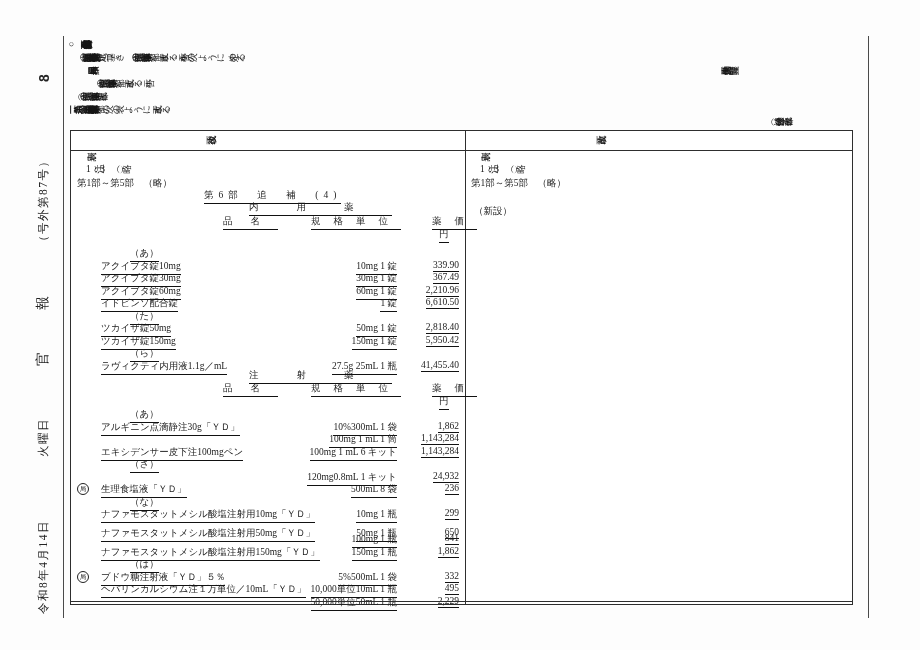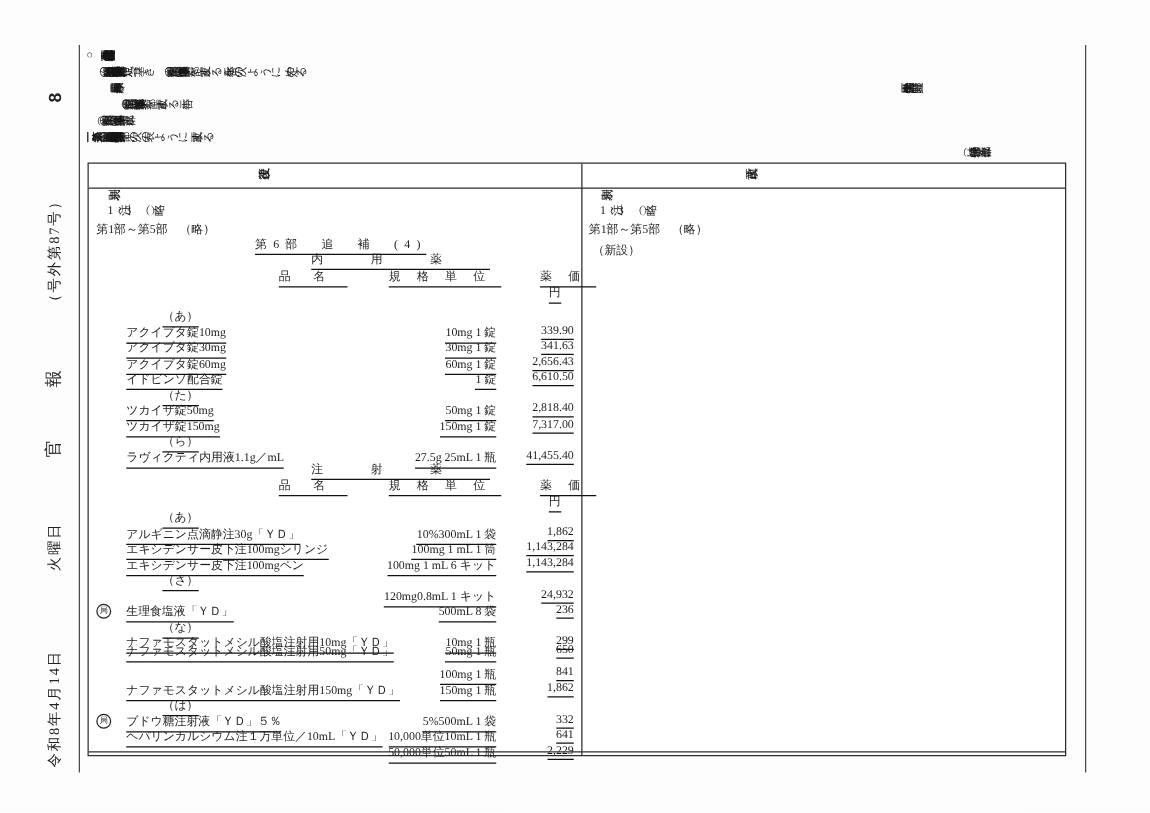--- a/index.html
+++ b/index.html
@@ -112,57 +112,56 @@
     <div id="drug-rows">
         <div class="group-label u" style="top: 116px;">（あ）</div>
         <div class="drow" style="top: 128.5px;">
           <span class="dname u">アクイブタ錠10mg</span>
           <span class="dspec u">10mg 1 錠</span>
           <span class="dprice u">339.90</span>
         </div>
         <div class="drow" style="top: 141px;">
           <span class="dname u">アクイブタ錠30mg</span>
           <span class="dspec u">30mg 1 錠</span>
-          <span class="dprice u">341.63</span>
+          <span class="dprice u">367.49</span>
         </div>
         <div class="drow" style="top: 153.5px;">
           <span class="dname u">アクイブタ錠60mg</span>
           <span class="dspec u">60mg 1 錠</span>
-          <span class="dprice u">2,656.43</span>
+          <span class="dprice u">2,210.96</span>
         </div>
         <div class="drow" style="top: 166px;">
           <span class="dname u">イドビンソ配合錠</span>
           <span class="dspec u">1 錠</span>
           <span class="dprice u">6,610.50</span>
         </div>
         <div class="group-label u" style="top: 178.5px;">（た）</div>
         <div class="drow" style="top: 191px;">
           <span class="dname u">ツカイザ錠50mg</span>
           <span class="dspec u">50mg 1 錠</span>
           <span class="dprice u">2,818.40</span>
         </div>
         <div class="drow" style="top: 203.5px;">
           <span class="dname u">ツカイザ錠150mg</span>
           <span class="dspec u">150mg 1 錠</span>
-          <span class="dprice u">7,317.00</span>
+          <span class="dprice u">5,950.42</span>
         </div>
         <div class="group-label u" style="top: 216px;">（ら）</div>
         <div class="drow" style="top: 228.5px;">
           <span class="dname u">ラヴィクティ内用液1.1g／mL</span>
           <span class="dspec u">27.5g 25mL 1 瓶</span>
           <span class="dprice u">41,455.40</span>
         </div>
         <div class="group-label u" style="top: 277px;">（あ）</div>
         <div class="drow" style="top: 289.5px;">
           <span class="dname u">アルギニン点滴静注30g「ＹＤ」</span>
           <span class="dspec u">10%300mL 1 袋</span>
           <span class="dprice u">1,862</span>
         </div>
         <div class="drow" style="top: 302px;">
-          <span class="dname u">エキシデンサー皮下注100mgシリンジ</span>
           <span class="dspec u">100mg 1 mL 1 筒</span>
           <span class="dprice u">1,143,284</span>
         </div>
         <div class="drow" style="top: 314.5px;">
           <span class="dname u">エキシデンサー皮下注100mgペン</span>
           <span class="dspec u">100mg 1 mL 6 キット</span>
           <span class="dprice u">1,143,284</span>
         </div>
         <div class="group-label u" style="top: 327px;">（さ）</div>
         <div class="drow" style="top: 339.5px;">
@@ -174,21 +173,21 @@
           <span class="dname u">生理食塩液「ＹＤ」</span>
           <span class="dspec u">500mL 8 袋</span>
           <span class="dprice u">236</span>
         </div>
         <div class="group-label u" style="top: 364.5px;">（な）</div>
         <div class="drow" style="top: 377px;">
           <span class="dname u">ナファモスタットメシル酸塩注射用10mg「ＹＤ」</span>
           <span class="dspec u">10mg 1 瓶</span>
           <span class="dprice u">299</span>
         </div>
-        <div class="drow" style="top: 384px;">
+        <div class="drow" style="top: 396px;">
           <span class="dname u">ナファモスタットメシル酸塩注射用50mg「ＹＤ」</span>
           <span class="dspec u">50mg 1 瓶</span>
           <span class="dprice u">650</span>
         </div>
         <div class="drow" style="top: 402px;">
           <span class="dspec u">100mg 1 瓶</span>
           <span class="dprice u">841</span>
         </div>
         <div class="drow" style="top: 414.5px;">
           <span class="dname u">ナファモスタットメシル酸塩注射用150mg「ＹＤ」</span>
@@ -198,28 +197,28 @@
         <div class="group-label u" style="top: 427px;">（は）</div>
         <div class="drow" style="top: 439.5px;">
           <span class="jp-mark">局</span>
           <span class="dname u">ブドウ糖注射液「ＹＤ」５％</span>
           <span class="dspec u">5%500mL 1 袋</span>
           <span class="dprice u">332</span>
         </div>
         <div class="drow" style="top: 452px;">
           <span class="dname u">ヘパリンカルシウム注１万単位／10mL「ＹＤ」</span>
           <span class="dspec u">10,000単位10mL 1 瓶</span>
-          <span class="dprice u">641</span>
+          <span class="dprice u">495</span>
         </div>
         <div class="drow" style="top: 464.5px;">
           <span class="dspec u">50,000単位50mL 1 瓶</span>
           <span class="dprice u">2,229</span>
         </div>
       </div>
   </div>
 
   <div id="before-cell">
     <div class="rline rsmall" style="left:402px;top:21px;">別表</div>
     <div class="rline rsmall" style="left:409px;top:33px;">注1～3　（略）</div>
     <div class="cell-txt" style="left:400px;top:46px;">第1部～第5部　（略）</div>
-    <div class="cell-txt" style="left:403px;top:63px;font-family:Liberation Serif, serif;">（新設）</div>
+    <div class="cell-txt" style="left:403px;top:74px;font-family:Liberation Serif, serif;">（新設）</div>
   </div>
 </div>
 
 </body></html>

